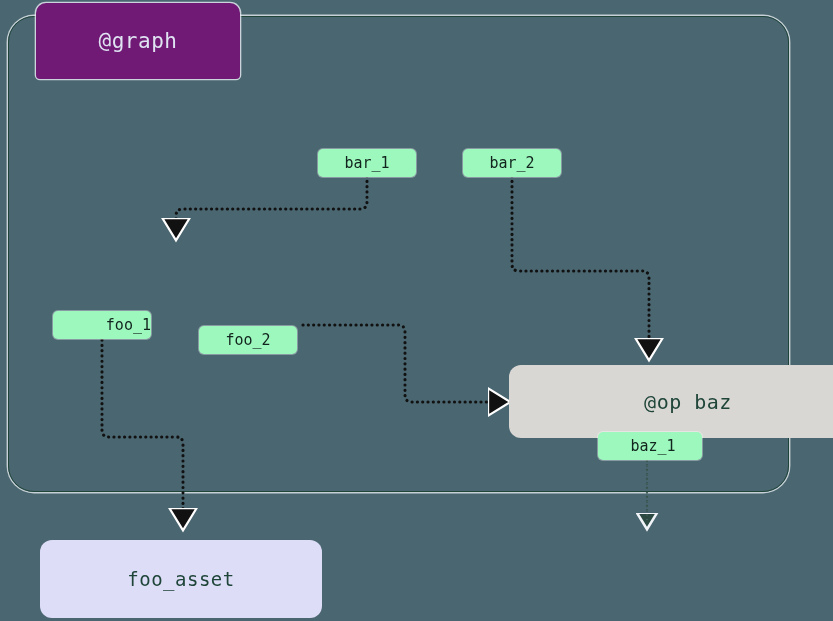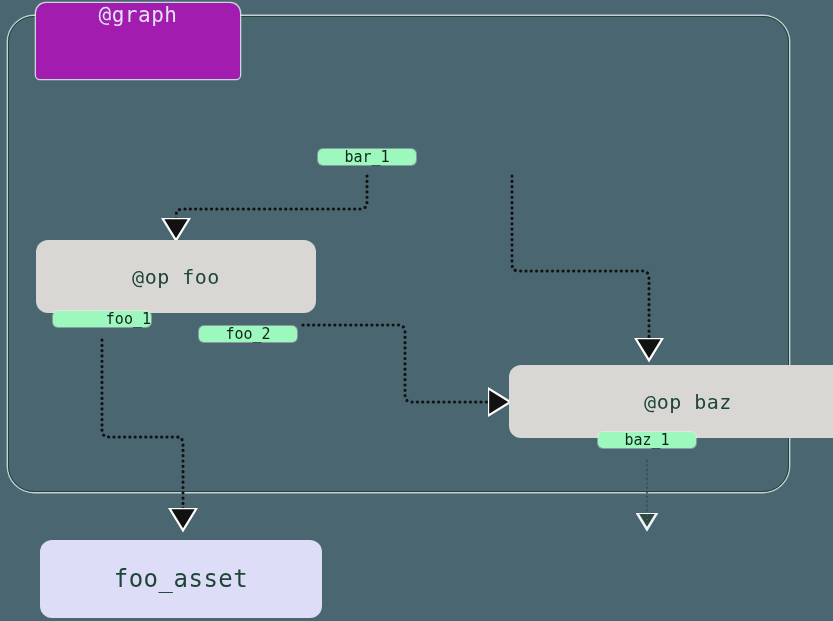--- a/index.html
+++ b/index.html
@@ -46,25 +46,25 @@
     border-radius: 26px;
     box-shadow: 0 0 0 1.4px rgba(240,244,248,0.75);
     background: transparent;
   }
   .graph-label {
     position: absolute;
     left: 36px;
     top: 3px;
     width: 204px;
     height: 76px;
-    background: #a21caf;
+    background: #701a75;
     border-radius: 10px 10px 4px 4px;
     box-shadow: 0 0 0 1.3px rgba(235,240,246,0.8);
     display: flex;
-    align-items: flex-start;
+    align-items: center;
     justify-content: center;
     z-index: 5;
   }
   .graph-label-text {
     color: #dfe3f2;
     font-size: 21px;
     letter-spacing: 0.5px;
   }
   
   .op-node {
@@ -78,34 +78,34 @@
     letter-spacing: 0.5px;
   }
   
   .asset-node {
     background: #ddddf8;
     border-radius: 12px;
     z-index: 3;
   }
   .asset-label {
     color: #1f4539;
-    font-size: 24px;
+    font-size: 19px;
     letter-spacing: 0.5px;
   }
   
   .port {
     position: absolute;
     background: #9df8bd;
     border-radius: 5px;
     display: flex;
     align-items: center;
     justify-content: center;
     color: #12241e;
     font-size: 15px;
-    height: 16px;
+    height: 28px;
     z-index: 6;
     box-shadow: 0 0 0 1px rgba(255,255,255,0.35);
   }
 </style>
 </head>
 <body>
 
 <div id="canvas">
 
   <div class="graph-container"></div>
@@ -132,35 +132,35 @@
 
     <path d="M 102,340 L 102,430 Q 102,437 109,437 L 176,437 Q 183,437 183,444 L 183,518" fill="none" stroke="#111111" stroke-width="3.1" stroke-dasharray="0.1 5.2" stroke-linecap="round" marker-end="url(#arrow-filled)"></path>
 
     <path d="M 647,461 L 647,520" fill="none" stroke="#2c4a42" stroke-width="2.3" stroke-dasharray="0.1 4.4" stroke-linecap="round" marker-end="url(#arrow-hollow)"></path>
     <path d="M 647,461 L 647,520" fill="none" stroke="rgba(240,244,248,0.35)" stroke-width="0.9" stroke-dasharray="0.1 4.4" stroke-linecap="round"></path>
   </svg>
 
   <div class="port" style="left:318px; top:149px; width:98px;">
     <span>bar_1</span>
   </div>
+  <div class="port" style="left:463px; top:149px; width:98px;">
+    <span>bar_2</span>
+  </div>
 
-  <div class="node op-node" style="left:36px; top:240px; width:280px; height:73px;">
-    <span class="op-label">@op foo</span>
-  </div>
   <div class="port" style="left:53px; top:311px; width:98px;justify-content:flex-end;">
     <span>foo_1</span>
   </div>
   <div class="port" style="left:199px; top:326px; width:98px;align-items:center;">
     <span>foo_2</span>
   </div>
 
   <div class="node op-node" style="left:509px; top:365px; width:335px; height:73px;padding-left:23px;">
     <span class="op-label">@op baz</span>
   </div>
-  <div class="port" style="left:598px; top:432px; width:98px;">
+  <div class="port" style="left:598px; top:432px; width:98px;padding-left:6px;">
     <span>baz_1</span>
   </div>
 
   <div class="node asset-node" style="left:40px; top:540px; width:282px; height:78px;">
     <span class="asset-label">foo_asset</span>
   </div>
 
 
 </div>
 

